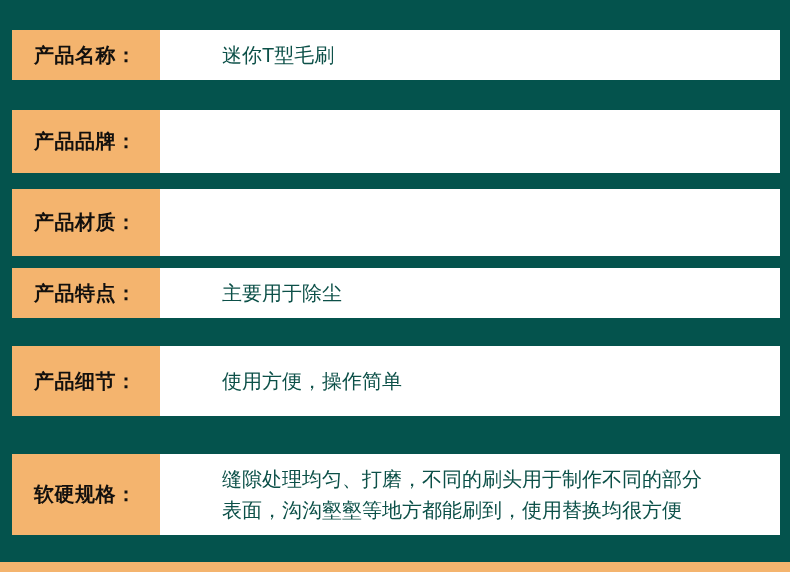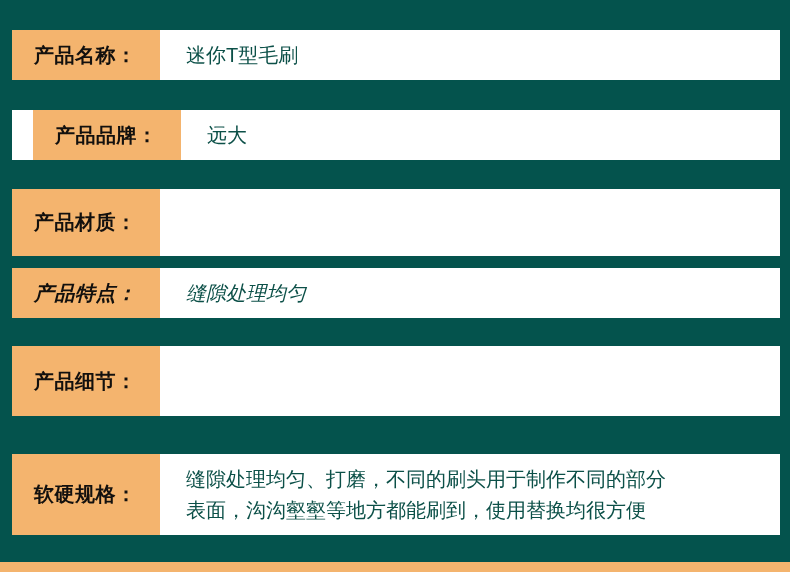--- a/index.html
+++ b/index.html
@@ -45,29 +45,30 @@
     background: #ffffff;
     color: #0c5048;
     font-size: 20px;
     line-height: 31px;
     display: flex;
     flex-direction: column;
     justify-content: center;
     padding-left: 26px;
     padding-right: 14px;
     box-sizing: border-box;
+    margin-left: 36px;
   }
   .spec-value .vline {
     white-space: nowrap;
   }
   
   #row-name      { top: 30px;  height: 50px; }
-  #row-brand     { top: 110px; height: 50px; padding-left: 21px; }
+  #row-brand     { top: 110px; height: 63px; }
   #row-material  { top: 189px; height: 67px; }
-  #row-feature   { top: 268px; height: 50px; font-style: italic; }
+  #row-feature   { top: 268px; height: 50px; }
   #row-detail    { top: 346px; height: 70px; }
   #row-function  { top: 454px; height: 81px; }
 
   #bottom-bar {
     position: absolute;
     left: 0;
     right: 0;
     bottom: 0;
     height: 10px;
     background: #f4b46e;
@@ -80,39 +81,37 @@
 
   <div class="spec-row" id="row-name">
     <div class="spec-label">产品名称：</div>
     <div class="spec-value">
       <span class="vline">迷你T型毛刷</span>
     </div>
   </div>
 
   <div class="spec-row" id="row-brand">
     <div class="spec-label">产品品牌：</div>
-    <div class="spec-value">
-      <span class="vline">远大</span>
-    </div>
   </div>
 
   <div class="spec-row" id="row-material">
     <div class="spec-label">产品材质：</div>
   </div>
 
   <div class="spec-row" id="row-feature">
     <div class="spec-label">产品特点：</div>
     <div class="spec-value">
-      <span class="vline">缝隙处理均匀</span>
+      <span class="vline">主要用于除尘</span>
     </div>
   </div>
 
   <div class="spec-row" id="row-detail">
     <div class="spec-label">产品细节：</div>
     <div class="spec-value">
+      <span class="vline">使用方便，操作简单</span>
     </div>
   </div>
 
   <div class="spec-row" id="row-function">
     <div class="spec-label">软硬规格：</div>
     <div class="spec-value">
       <span class="vline">缝隙处理均匀、打磨，不同的刷头用于制作不同的部分</span>
       <span class="vline">表面，沟沟壑壑等地方都能刷到，使用替换均很方便</span>
     </div>
   </div>

